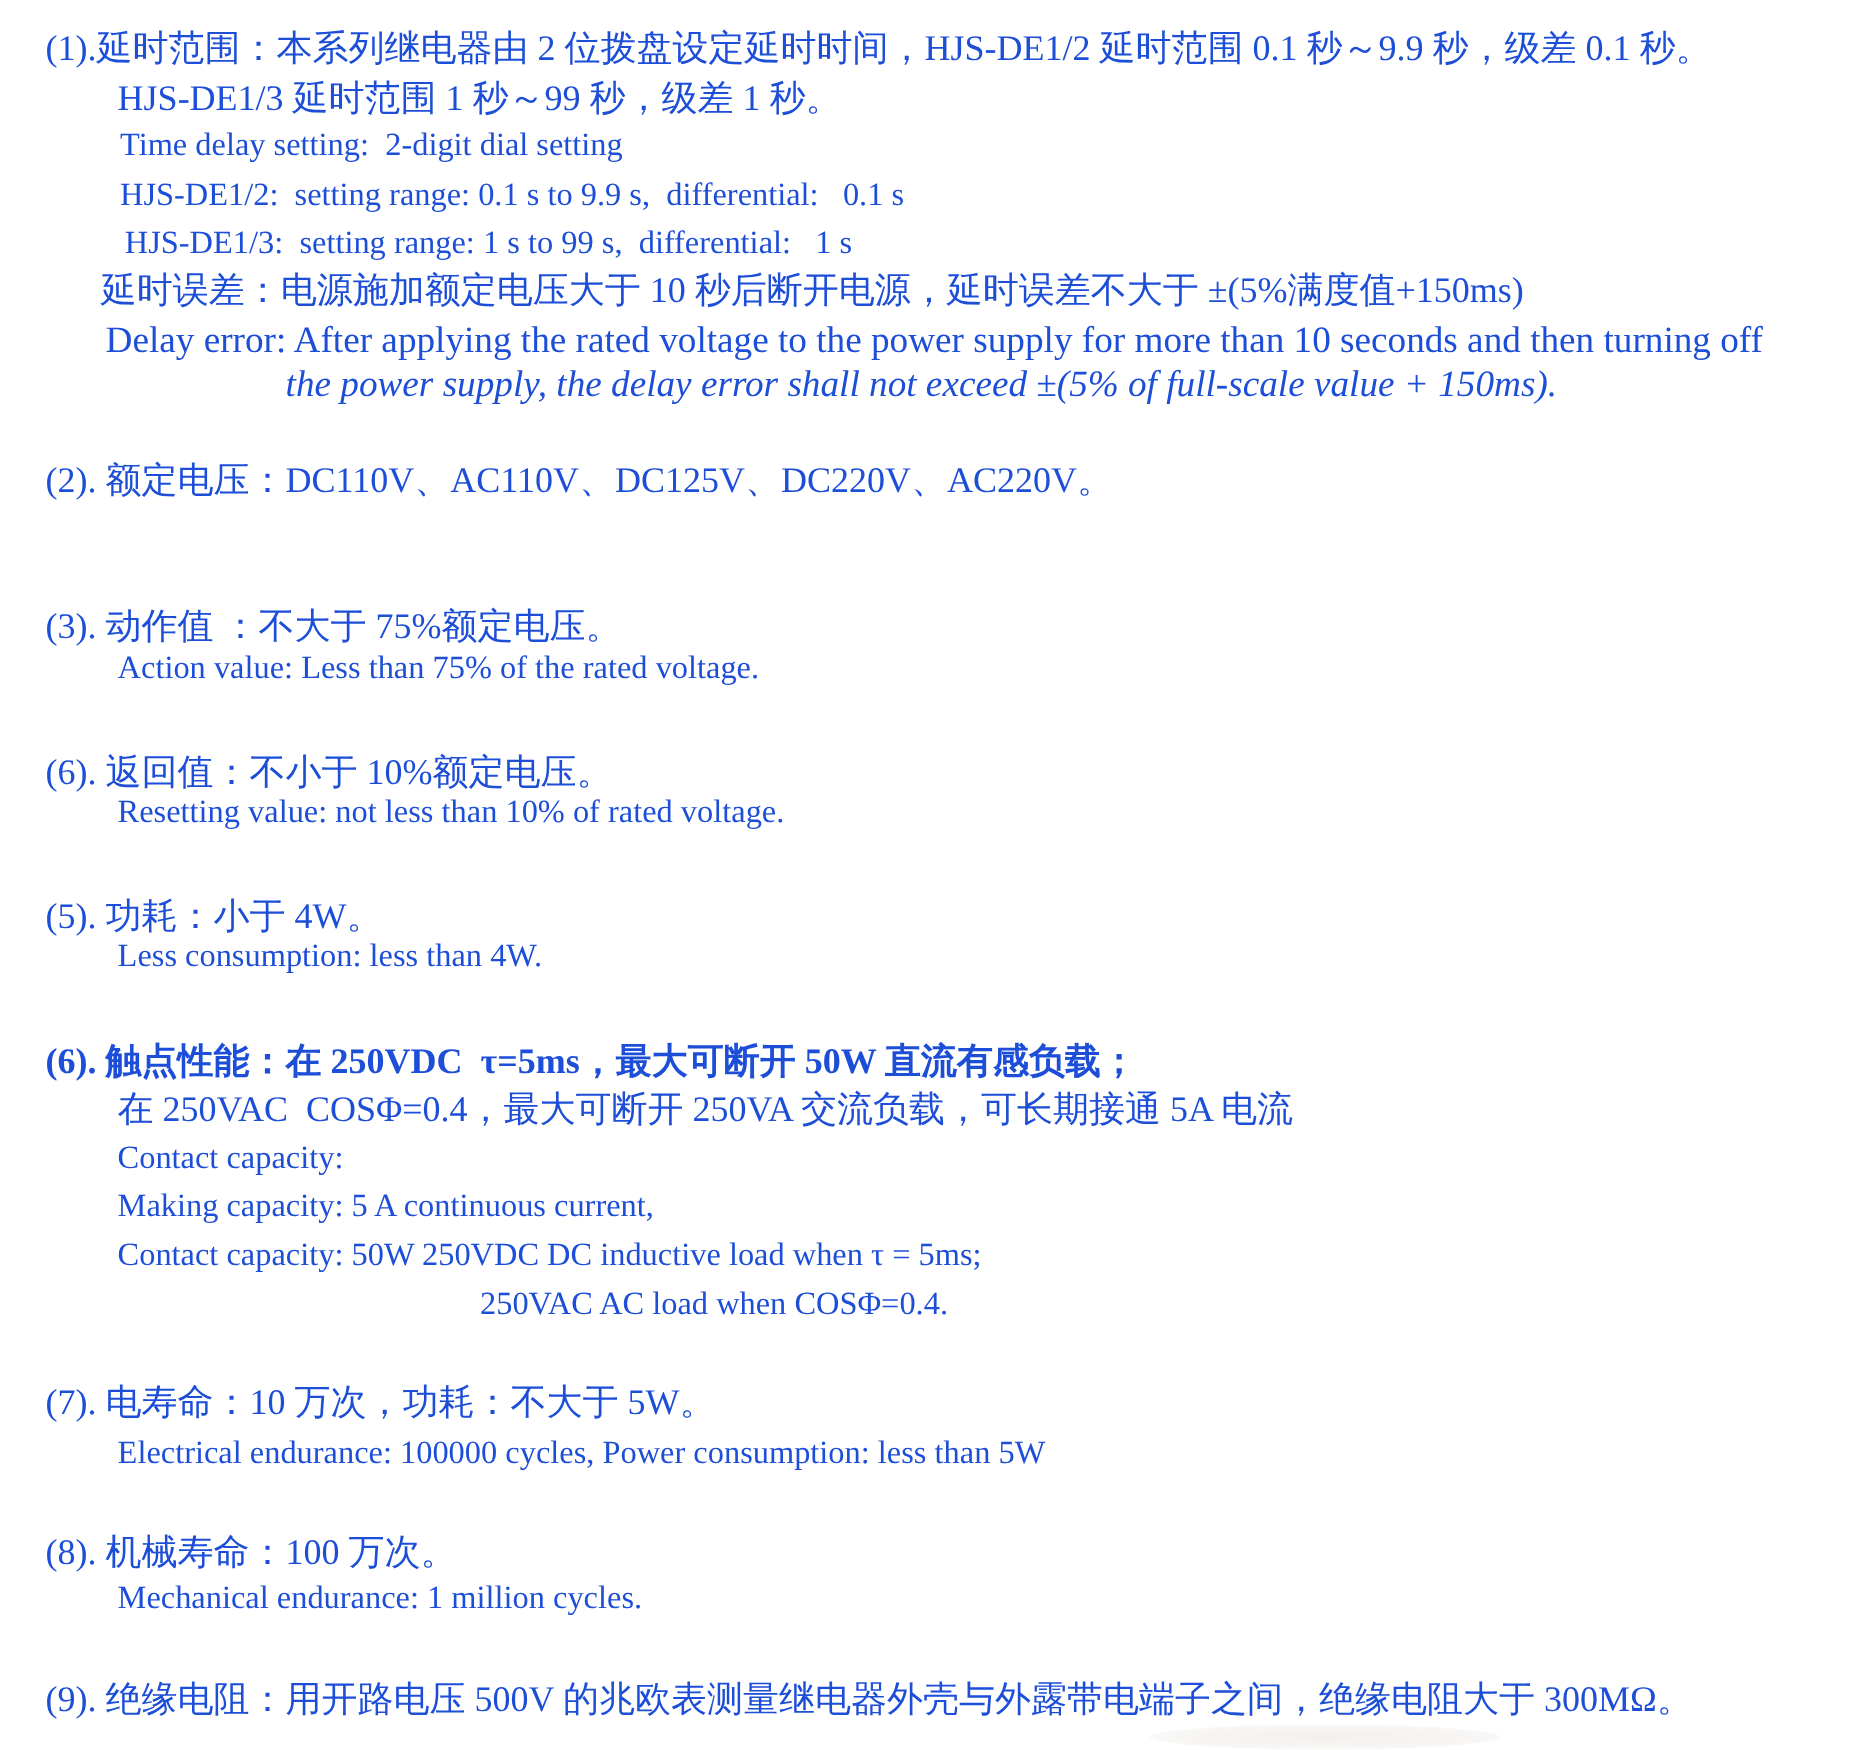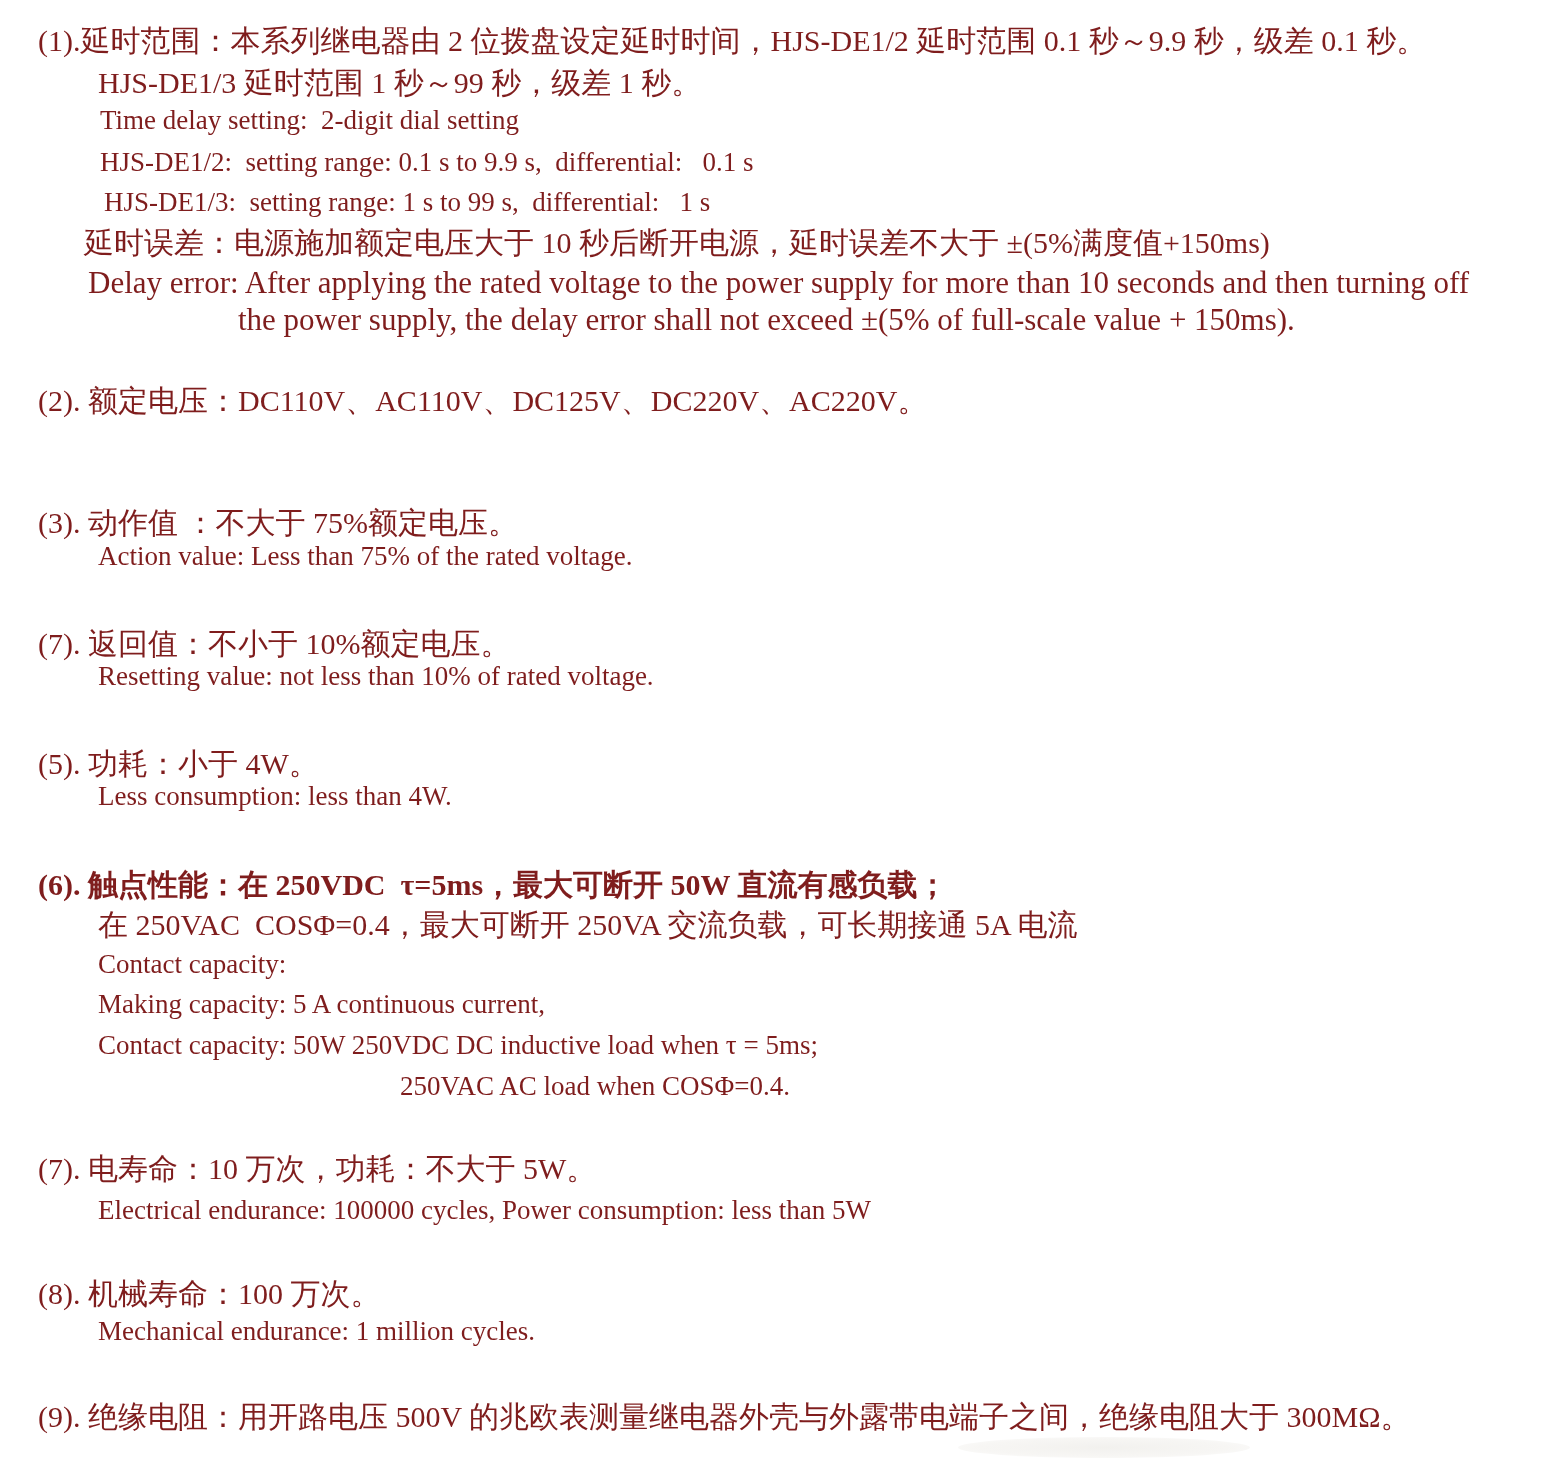--- a/index.html
+++ b/index.html
@@ -6,21 +6,21 @@
   body{
     width:1542px;height:1458px;
     background:#ffffff;
     position:relative;
     overflow:hidden;
   }
   .page{position:absolute;inset:0;}
   .line{
     position:absolute;
     white-space:pre;
-    color:#7f1d1d;
+    color:#1d4ed8;
     line-height:1.25;
   }
   
   .cn{
     font-family:"Liberation Serif","DejaVu Serif",serif;
     font-size:30px;
   }
   
   .mono{
     font-family:Liberation Serif, serif;
@@ -32,21 +32,21 @@
     font-size:31px;
   }
   
   .p0 {top:22px;  left:38px;}
   .p1 {top:64px;  left:98px;}
   .p2 {top:104px; left:100px;}
   .p3 {top:132px; left:100px;margin-top:14px;}
   .p4 {top:186px; left:104px;}
   .p5 {top:224px; left:84px;}
   .p6 {top:264px; left:88px;}
-  .p7 {top:301px; left:238px;}
+  .p7 {top:301px; left:238px;font-style:italic;}
   .p8 {top:382px; left:38px;}
   .p9 {top:420px; left:98px;}
   .p10{top:504px; left:38px;}
   .p11{top:540px; left:98px;}
   .p12{top:625px; left:38px;}
   .p13{top:660px; left:98px;}
   .p14{top:745px; left:38px;}
   .p15{top:780px; left:98px;}
   .p16{top:866px; left:38px;font-weight:bold;}
   .p17{top:906px; left:98px;}
@@ -79,21 +79,21 @@
   <div class="line mono p4">HJS-DE1/3:  setting range: 1 s to 99 s,  differential:   1 s</div>
   <div class="line cn p5">延时误差：电源施加额定电压大于 10 秒后断开电源，延时误差不大于 ±(5%满度值+150ms)</div>
   <div class="line serif p6">Delay error: After applying the rated voltage to the power supply for more than 10 seconds and then turning off</div>
   <div class="line serif p7">the power supply, the delay error shall not exceed ±(5% of full-scale value + 150ms).</div>
 
   <div class="line cn p8">(2). 额定电压：DC110V、AC110V、DC125V、DC220V、AC220V。</div>
 
   <div class="line cn p10">(3). 动作值 ：不大于 75%额定电压。</div>
   <div class="line mono p11">Action value: Less than 75% of the rated voltage.</div>
 
-  <div class="line cn p12">(7). 返回值：不小于 10%额定电压。</div>
+  <div class="line cn p12">(6). 返回值：不小于 10%额定电压。</div>
   <div class="line mono p13">Resetting value: not less than 10% of rated voltage.</div>
 
   <div class="line cn p14">(5). 功耗：小于 4W。</div>
   <div class="line mono p15">Less consumption: less than 4W.</div>
 
   <div class="line cn p16">(6). 触点性能：在 250VDC  τ=5ms，最大可断开 50W 直流有感负载；</div>
   <div class="line cn p17">在 250VAC  COSΦ=0.4，最大可断开 250VA 交流负载，可长期接通 5A 电流</div>
   <div class="line mono p18">Contact capacity:</div>
   <div class="line mono p19">Making capacity: 5 A continuous current,</div>
   <div class="line mono p20">Contact capacity: 50W 250VDC DC inductive load when τ = 5ms;</div>

